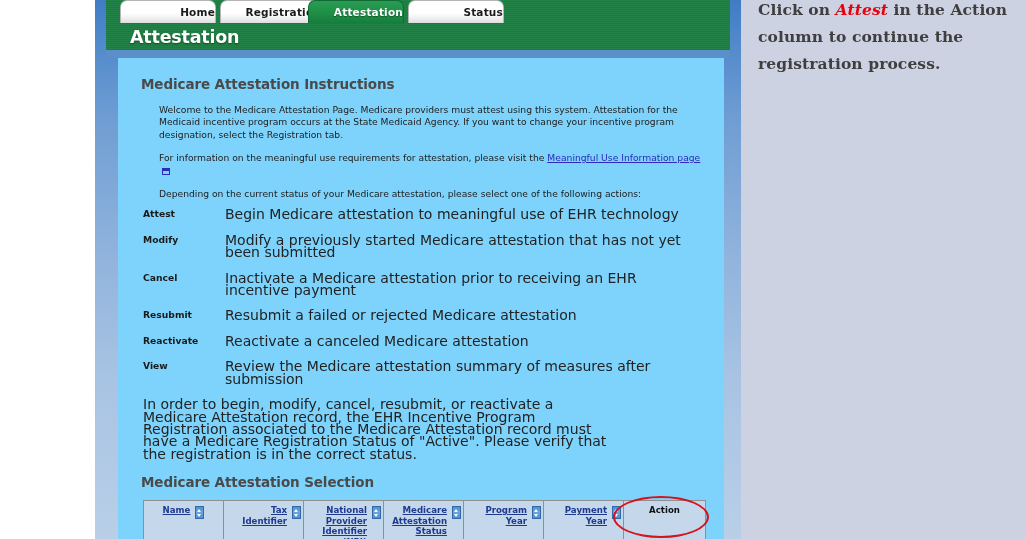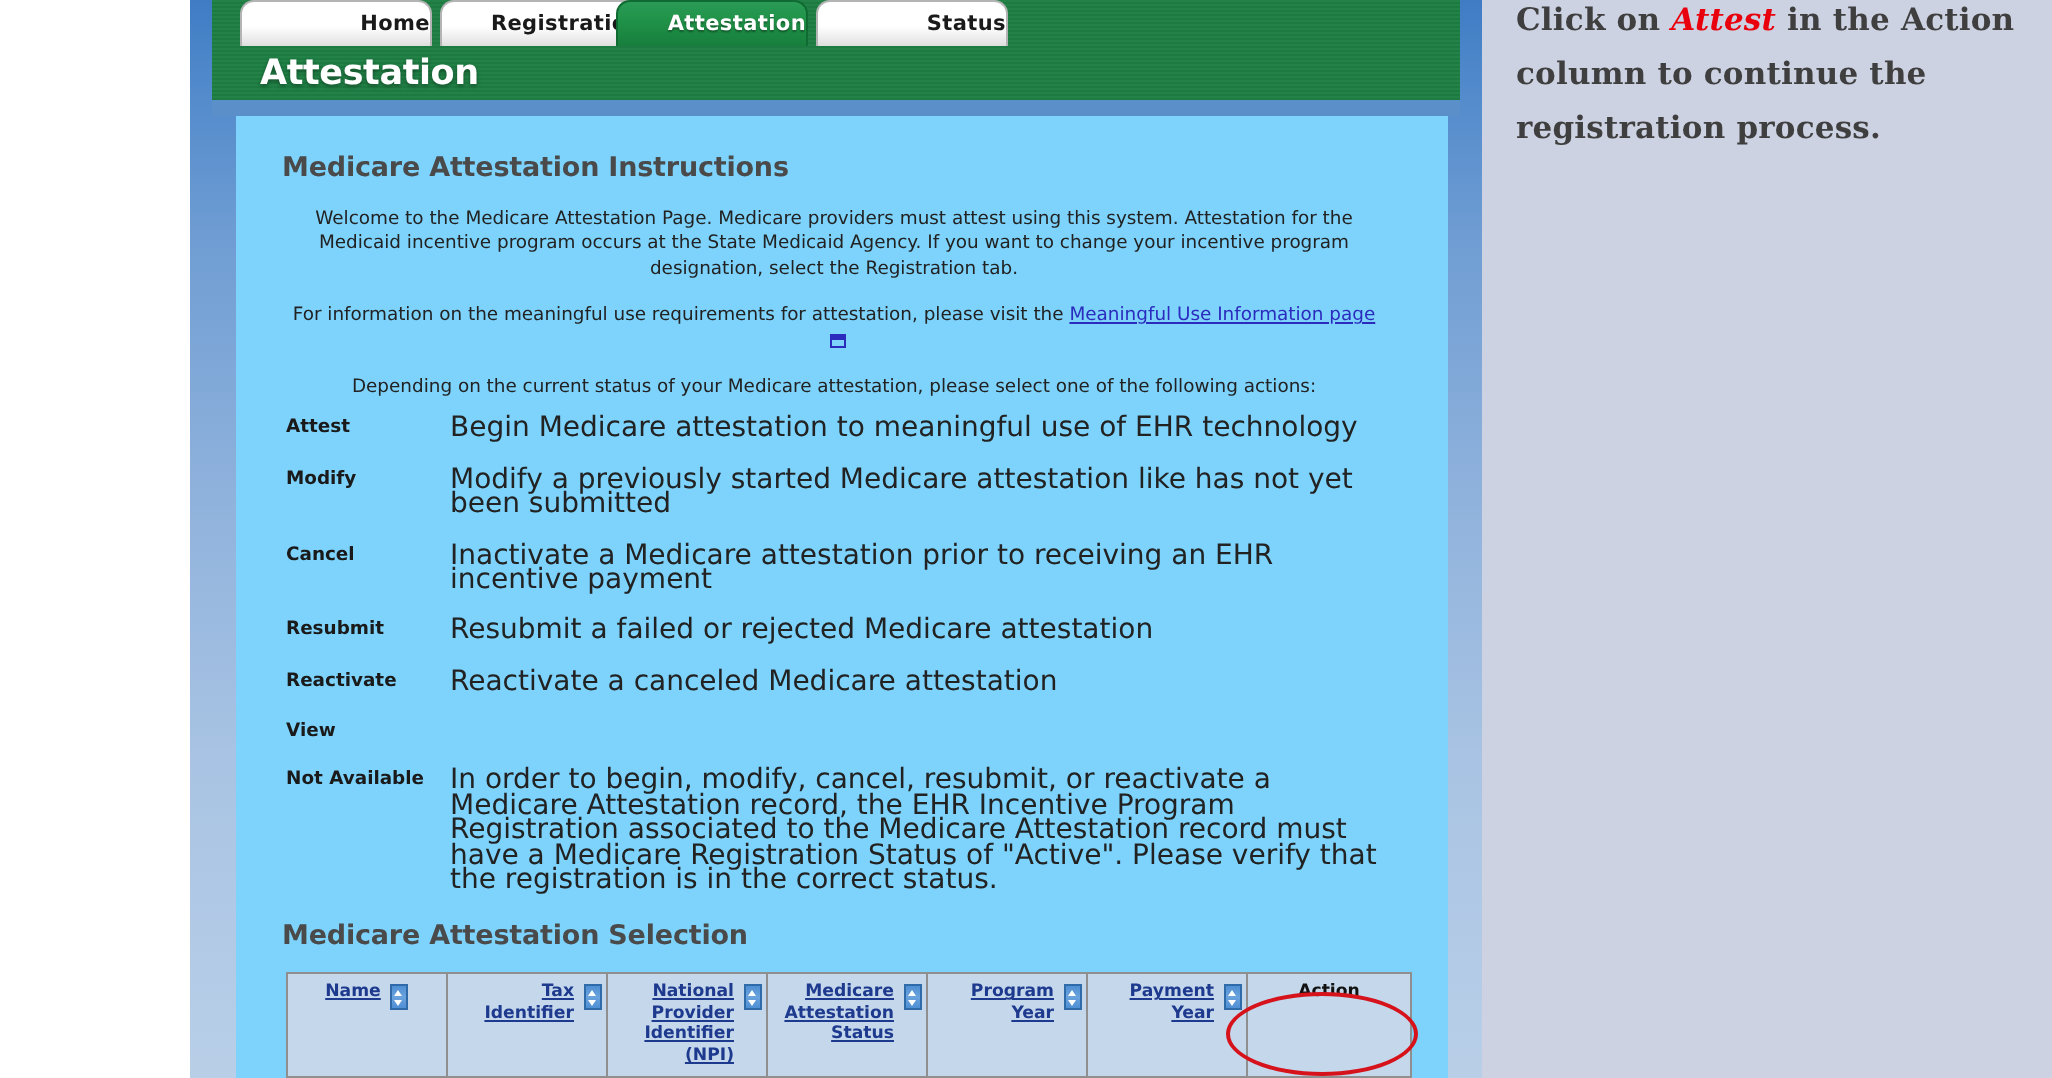--- a/index.html
+++ b/index.html
@@ -159,26 +159,25 @@
     width: 570px;
   }
   h2.sec-head {
     margin: 10px 0 0 5px;
     font-size: 13.5px;
     font-weight: bold;
     color: #4a4a4a;
     letter-spacing: -0.1px;
   }
   p.body {
-    margin: 12px 0 0 5px;
+    margin: 12px 0 0 23px;
     font-size: 9.2px;
     color: #222;
     line-height: 12.4px;
     width: 552px;
-    text-align: center;
   }
   p.body.tight { margin-top: 11px; }
   a.ml-link {
     color: #2b2bbd;
     text-decoration: underline;
   }
   .ext-icon {
     display: inline-block;
     width: 8px;
     height: 7px;
@@ -336,39 +335,39 @@
 
       <p class="body tight">Depending on the current status of your Medicare attestation, please select one of the following actions:</p>
 
       <div class="def-list">
         <div class="def-row">
           <div class="def-term">Attest</div>
           <div class="def-desc">Begin Medicare attestation to meaningful use of EHR technology</div>
         </div>
         <div class="def-row">
           <div class="def-term">Modify</div>
-          <div class="def-desc">Modify a previously started Medicare attestation like has not yet been submitted</div>
+          <div class="def-desc">Modify a previously started Medicare attestation that has not yet been submitted</div>
         </div>
         <div class="def-row">
           <div class="def-term">Cancel</div>
           <div class="def-desc">Inactivate a Medicare attestation prior to receiving an EHR incentive payment</div>
         </div>
         <div class="def-row">
           <div class="def-term">Resubmit</div>
           <div class="def-desc">Resubmit a failed or rejected Medicare attestation</div>
         </div>
         <div class="def-row">
           <div class="def-term">Reactivate</div>
           <div class="def-desc">Reactivate a canceled Medicare attestation</div>
         </div>
         <div class="def-row">
           <div class="def-term">View</div>
-        </div>
-        <div class="def-row">
-          <div class="def-term">Not Available</div>
+          <div class="def-desc">Review the Medicare attestation summary of measures after submission</div>
+        </div>
+        <div class="def-row">
           <div class="def-desc">In order to begin, modify, cancel, resubmit, or reactivate a Medicare Attestation record, the EHR Incentive Program Registration associated to the Medicare Attestation record must have a Medicare Registration Status of "Active". Please verify that the registration is in the correct status.</div>
         </div>
       </div>
 
       <div class="sel-block">
         <h2 class="sec-head">Medicare Attestation Selection</h2>
 
         <table class="sel">
           <colgroup>
             <col style="width:80px">

